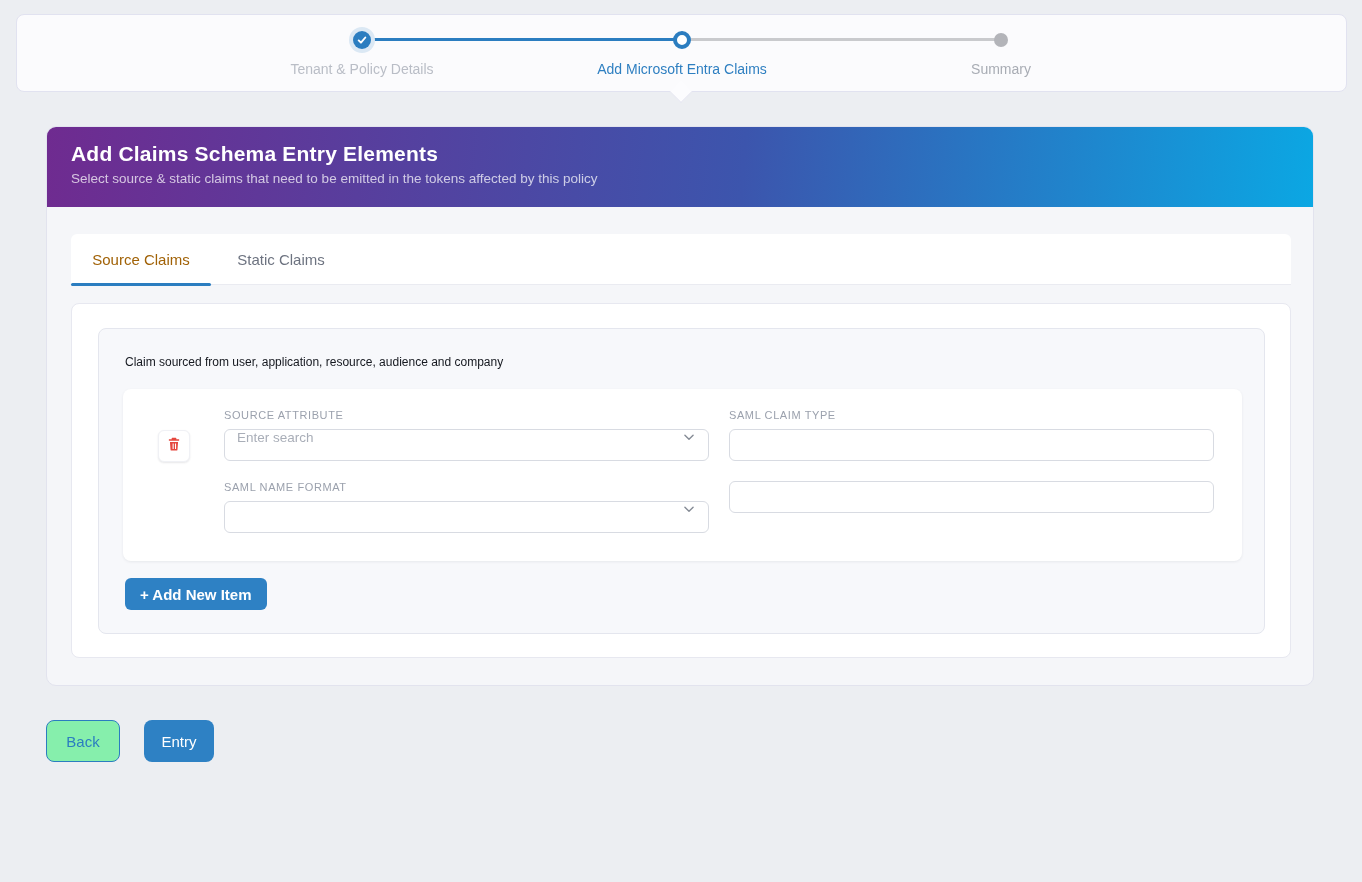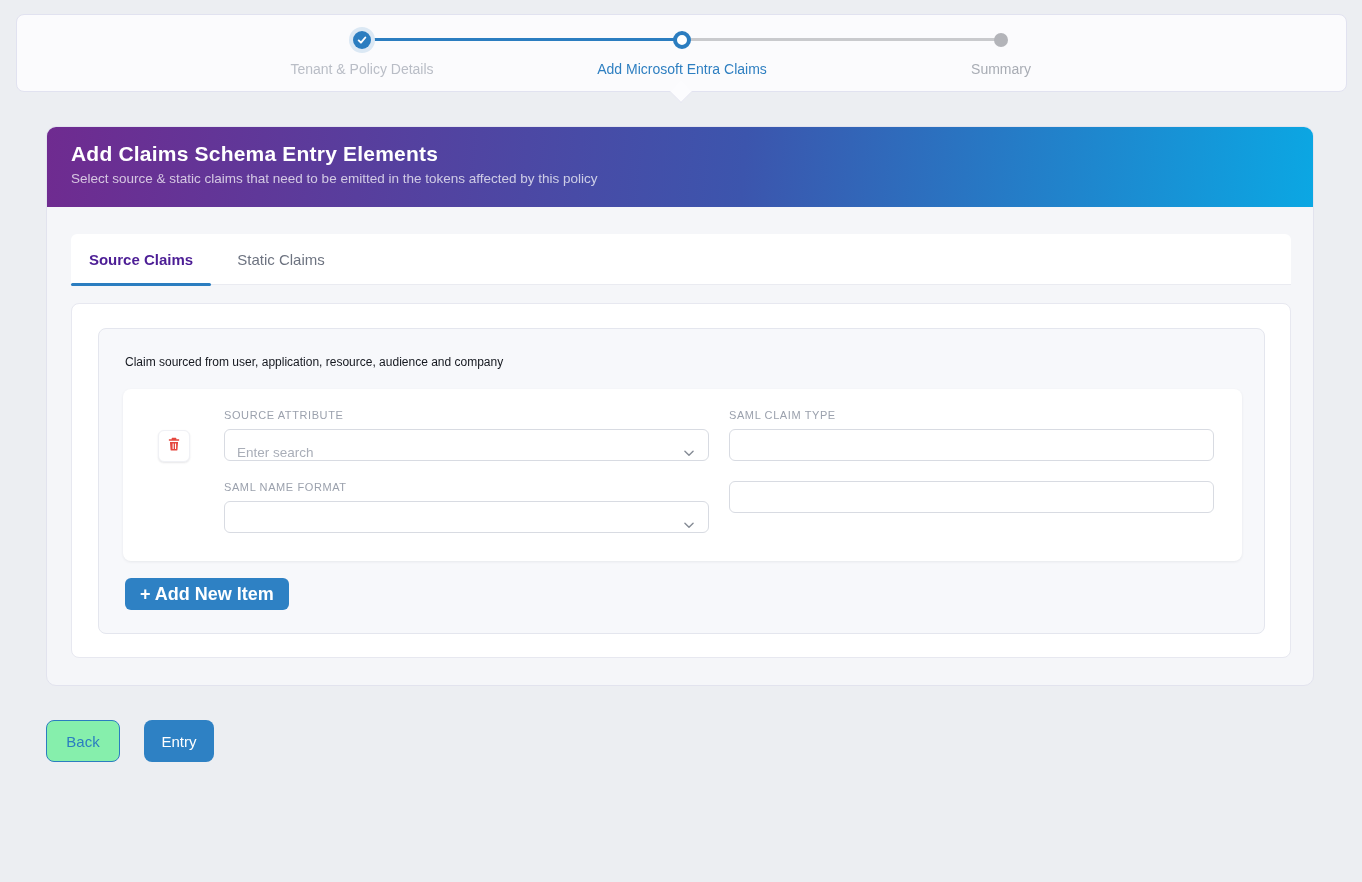--- a/index.html
+++ b/index.html
@@ -70,21 +70,21 @@
   .tab-bar {
     position:absolute; left:24px; top:107px; width:1220px; height:51px;
     background:#ffffff; border-radius:6px 6px 0 0;
     border-bottom:1px solid #eaebf1;
     display:flex;
   }
   .tab {
     width:140px; height:51px; display:flex; align-items:center; justify-content:center;
     font-size:15px; position:relative; cursor:pointer;
   }
-  .tab-active { color:#4c1d95; font-weight:700; }
+  .tab-active { color:#a16207; font-weight:400; }
   .tab-active::after {
     content:""; position:absolute; left:0; right:0; bottom:-1px; height:3px;
     background:#2b7dc0; border-radius:2px;
   }
   .tab-inactive { color:#6d7380; }
 
   
   .content-card {
     position:absolute; left:24px; top:176px; width:1220px; height:355px;
     background:#ffffff; border:1px solid #e7e8f0; border-radius:8px;
@@ -110,33 +110,33 @@
     flex:1; padding:20px 28px 0 0;
     display:grid; grid-template-columns:1fr 1fr; column-gap:20px; row-gap:20px;
     align-content:start;
   }
   .field-label {
     display:block; font-size:11px; letter-spacing:.6px; color:#9ba1ad;
     text-transform:uppercase; margin-bottom:8px;
   }
   .select-control {
     height:32px; border:1px solid #d8dbe2; border-radius:6px; background:#fff;
-    display:flex; align-items:flex-end; padding:0 12px; cursor:pointer;
+    display:flex; align-items:flex-start; padding:0 12px; cursor:pointer;
   }
   .select-placeholder { font-size:13.5px; color:#a9aeb8; }
   .chevron-wrap { margin-left:auto; display:flex; align-items:center; }
   .text-control {
     width:100%; height:32px; border:1px solid #d8dbe2; border-radius:6px;
     background:#fff; padding:0 12px; font-size:13.5px; outline:none;
     font-family:"Liberation Sans","DejaVu Sans",sans-serif;
   }
   .add-btn {
     position:absolute; left:26px; top:249px; height:32px; padding:0 15px;
     background:#2e81c4; color:#fff; border:none; border-radius:6px;
-    font-size:18px; font-weight:700; cursor:pointer;
+    font-size:15px; font-weight:700; cursor:pointer;
     font-family:"Liberation Sans","DejaVu Sans",sans-serif;
   }
 
   
   .back-btn {
     position:absolute; left:46px; top:720px; width:74px; height:42px;
     background:#86efac; border:1px solid #2b7dc0; border-radius:8px;
     color:#2b7dc0; font-size:15px; cursor:pointer;
     font-family:Liberation Sans, sans-serif;
   }

